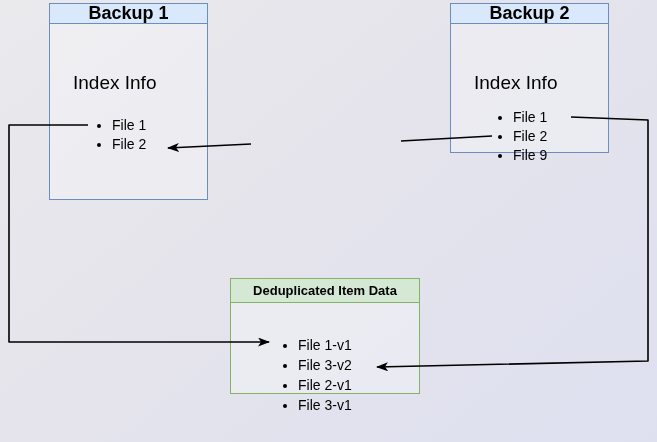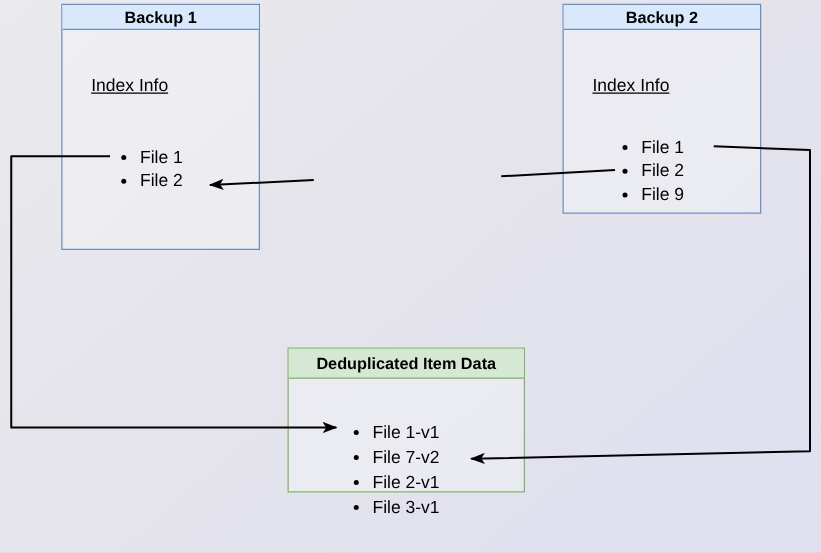--- a/index.html
+++ b/index.html
@@ -18,30 +18,29 @@
     box-sizing:border-box;
     z-index:1;
   }
   .box-header{
     display:flex;align-items:center;justify-content:center;
     font-weight:bold;
     border-bottom:1px solid;
     box-sizing:border-box;
   }
   .blue{border-color:#6c8ebf;}
-  .blue .box-header{background:#dae8fc;border-color:#6c8ebf;height:20px;font-size:13px;}
+  .blue .box-header{background:#dae8fc;border-color:#6c8ebf;height:20px;font-size:18px;}
   .green{border-color:#82b366;}
   .green .box-header{background:#d5e8d4;border-color:#82b366;height:24px;font-size:13px;}
   #backup1{left:49px;top:3px;width:159px;height:197px;}
-  #backup2{left:450px;top:3px;width:159px;height:168px;}
+  #backup2{left:450px;top:3px;width:159px;height:150px;}
   #dedup{left:230px;top:278px;width:190px;height:116px;}
   .subtitle{
-    position:absolute;left:23px;top:56px;
-    font-size:14px;
-    text-decoration:underline;
+    position:absolute;left:23px;top:68px;
+    font-size:19px;
   }
   ul.files{
     position:absolute;
     margin:0;padding-left:15px;
     list-style:disc;
     font-size:14px;
     line-height:19px;
   }
   #backup1 ul.files{left:47px;top:112px;}
   #backup2 ul.files{left:47px;top:104px;}
@@ -86,21 +85,21 @@
       <li>File 9</li>
     </ul>
   </div>
 
   <div id="dedup" class="box green">
     <div class="box-header">
       <span>Deduplicated Item Data</span>
     </div>
     <ul class="files">
       <li>File 1-v1</li>
-      <li>File 7-v2</li>
+      <li>File 3-v2</li>
       <li>File 2-v1</li>
       <li>File 3-v1</li>
     </ul>
   </div>
 
 
   <svg id="connectors" viewBox="0 0 657 442" xmlns="http://www.w3.org/2000/svg">
     <defs>
       <marker id="arrow" viewBox="0 0 12 9" refX="11" refY="4.5" markerWidth="12" markerHeight="9" markerUnits="userSpaceOnUse" orient="auto">
         <path d="M0,0 L12,4.5 L0,9 L3,4.5 Z" fill="#000"></path>

